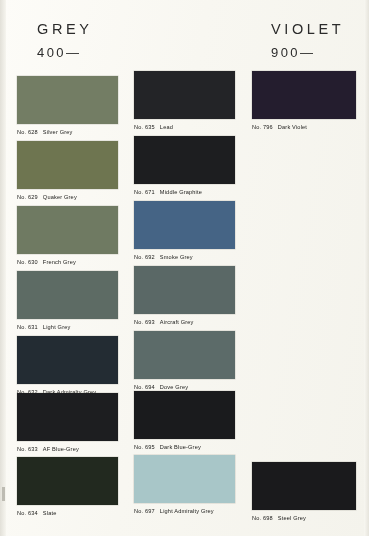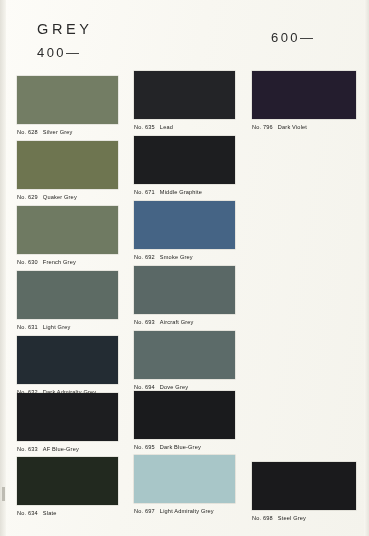--- a/index.html
+++ b/index.html
@@ -71,21 +71,22 @@
 <div class="edge-left"></div>
 <div class="edge-right"></div>
 <div class="tick"></div>
 
 <div class="hdr" id="hdr-grey">
   <div class="name">GREY</div>
   <div class="num">400—</div>
 </div>
 
 <div class="hdr" id="hdr-violet">
-  <div class="num">600—</div>
+  <div class="name">VIOLET</div>
+  <div class="num">900—</div>
 </div>
 
 <div class="col" id="col-1">
     <div class="cell" style="top: 76px;">
       <div class="swatch" style="background: rgb(115, 125, 100);"></div>
       <div class="caption"><span class="no">No. 628</span><span class="nm">Silver Grey</span></div>
     </div>
     <div class="cell" style="top: 141px;">
       <div class="swatch" style="background: rgb(110, 117, 80);"></div>
       <div class="caption"><span class="no">No. 629</span><span class="nm">Quaker Grey</span></div>

